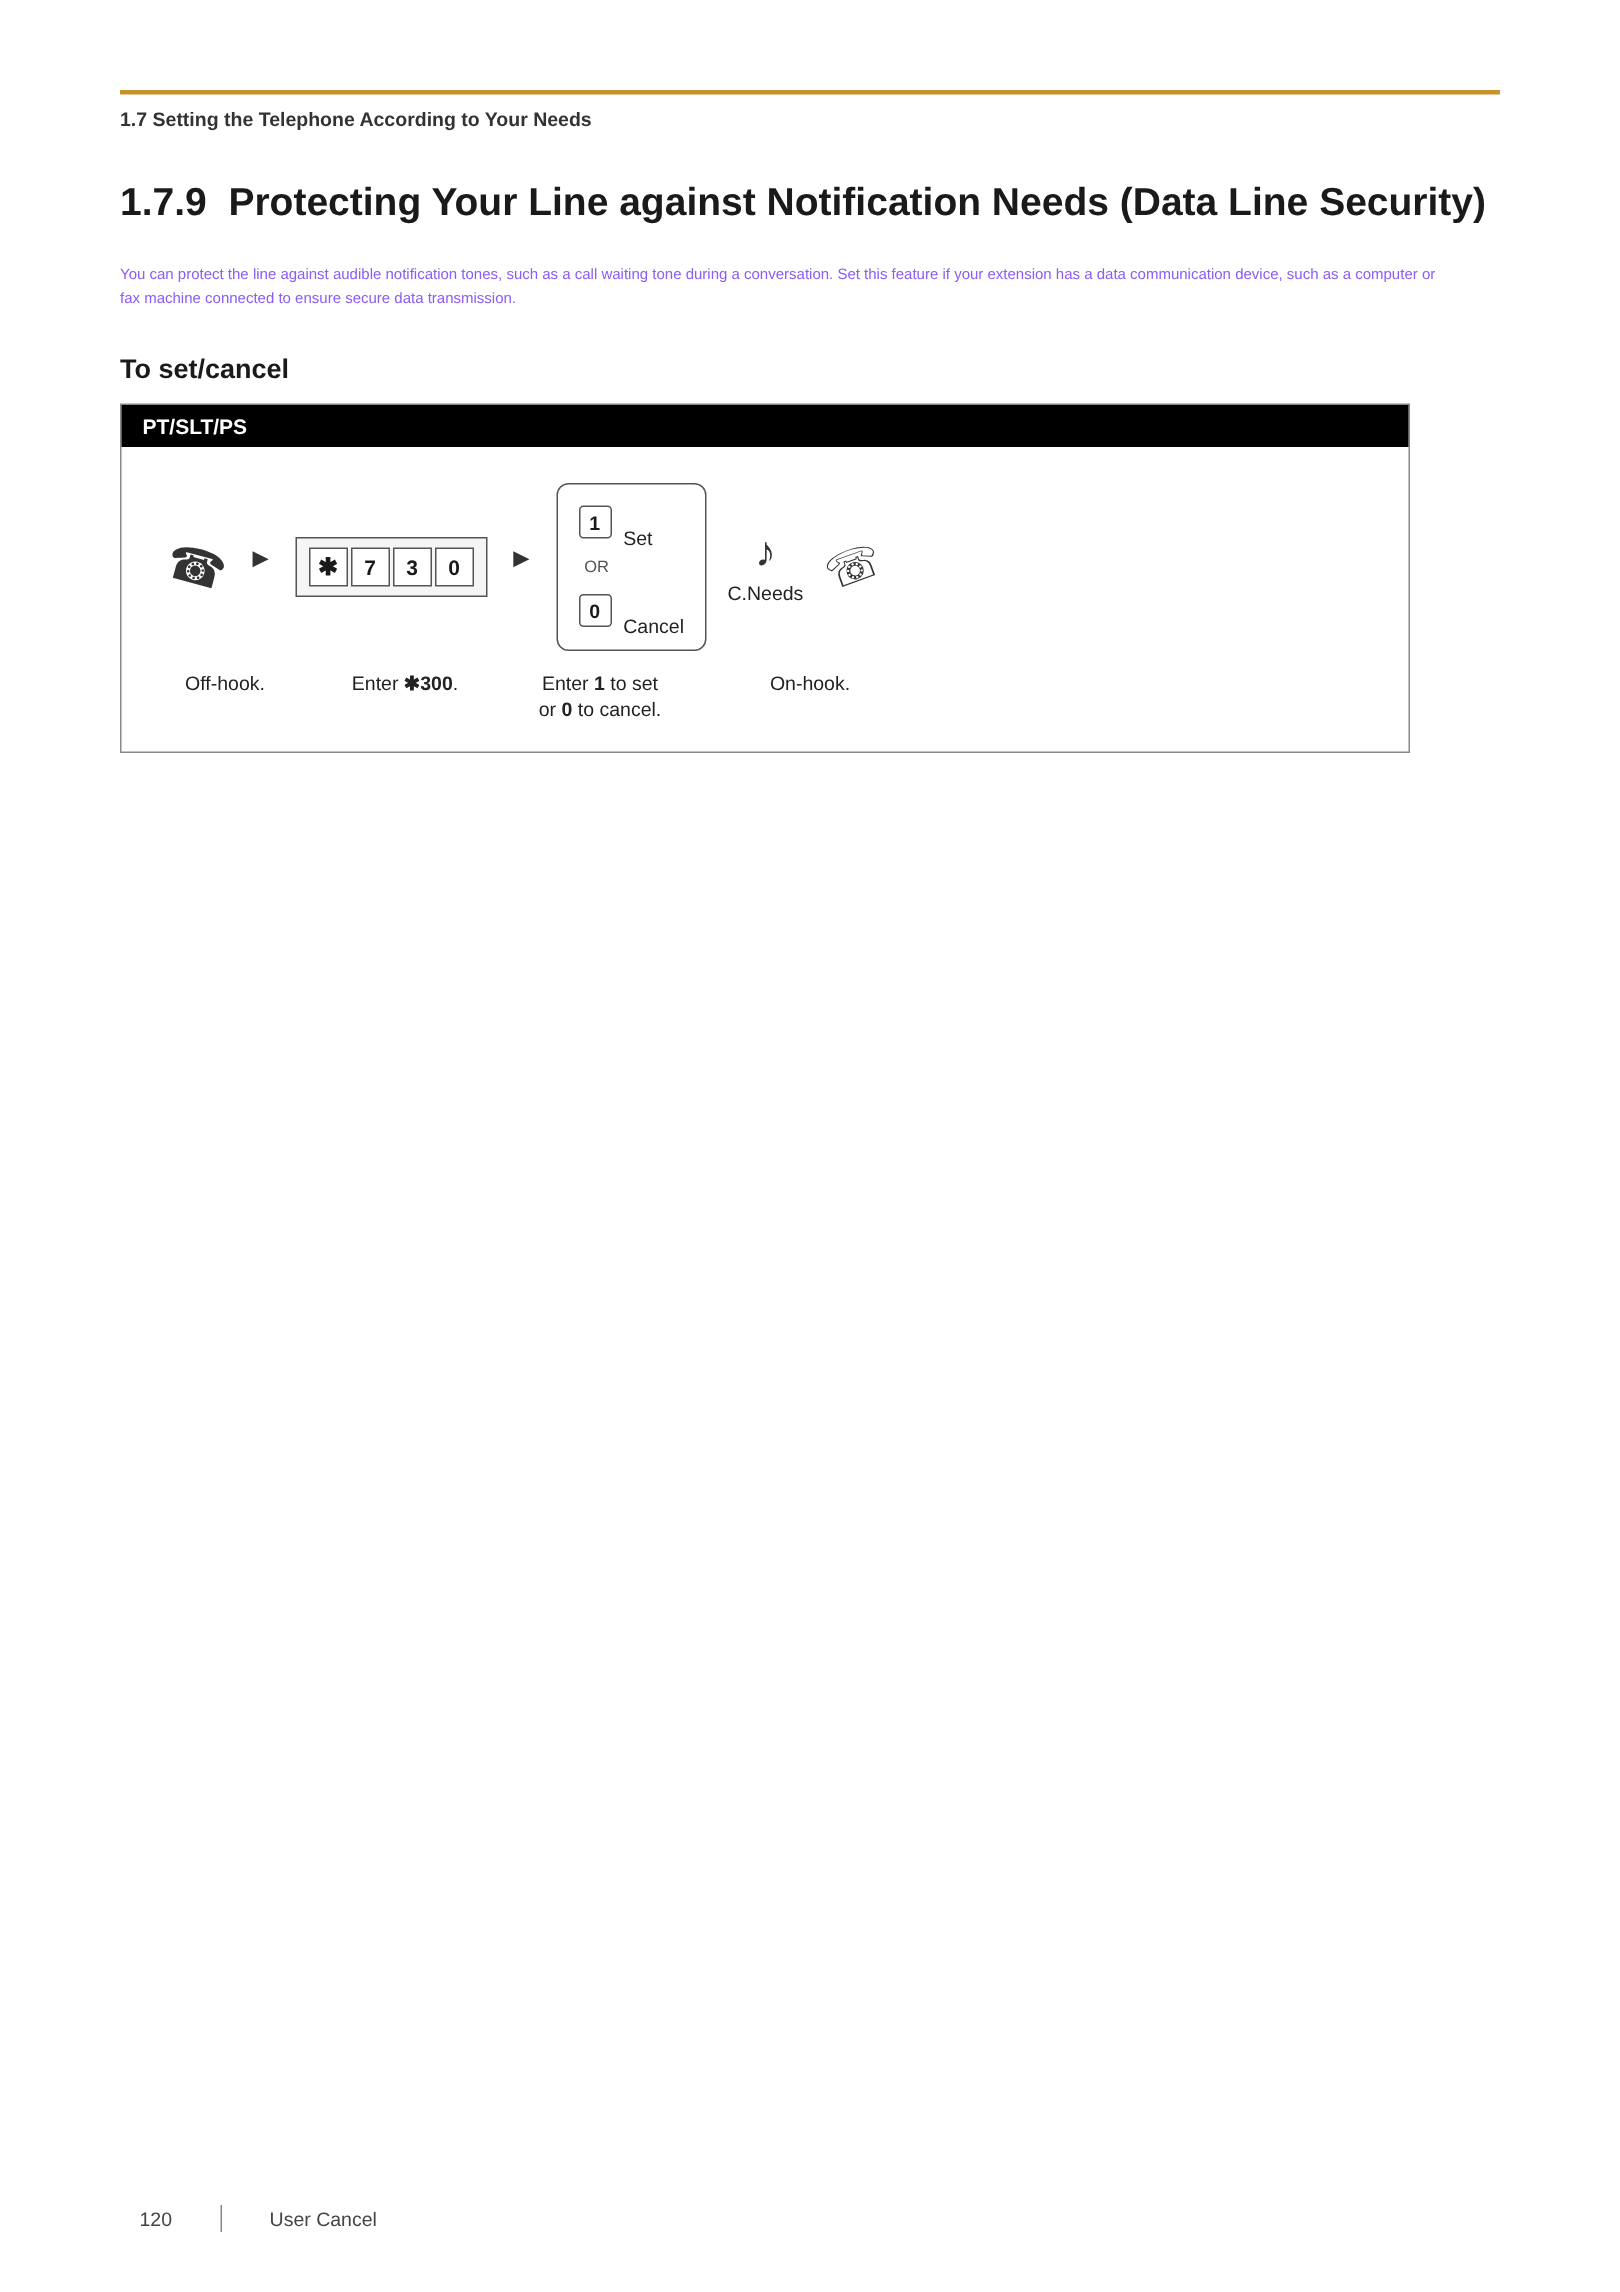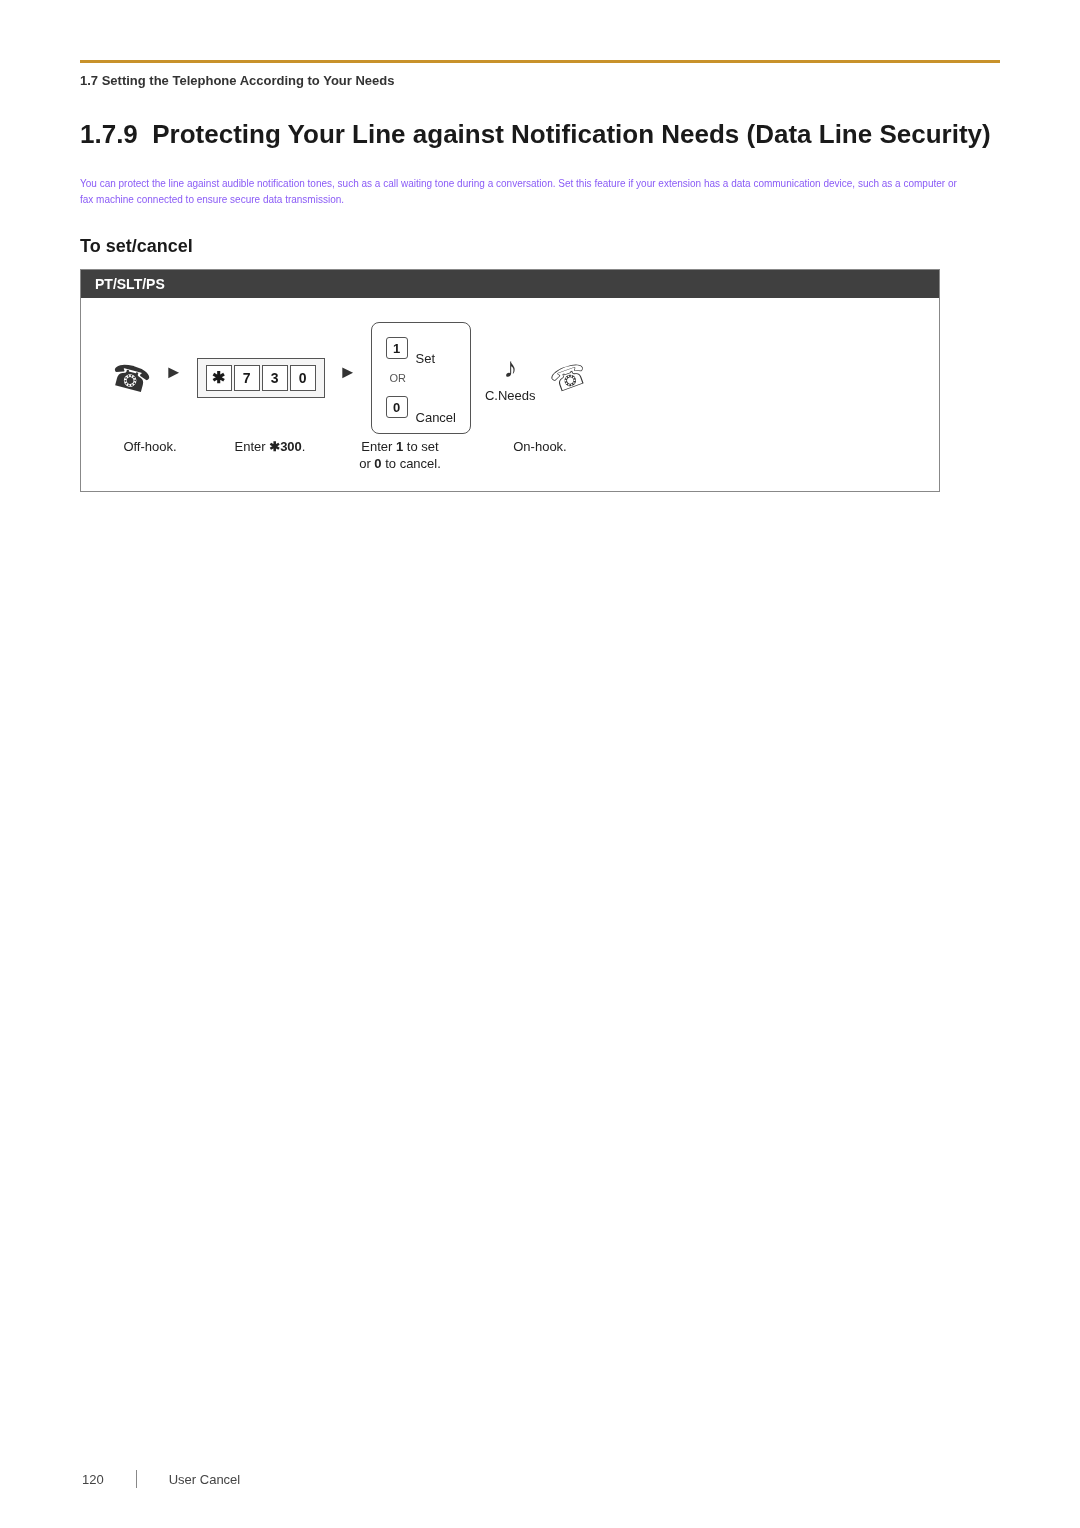--- a/index.html
+++ b/index.html
@@ -58,21 +58,21 @@
     }
 
     
     .instruction-box {
       border: 1.5px solid #888;
       padding: 0;
       width: 860px;
     }
 
     .box-header {
-      background: #404040;
+      background: #000000;
       color: #ffffff;
       padding: 6px 14px;
       font-size: 14px;
       font-weight: bold;
     }
 
     .box-body {
       padding: 24px 30px 20px 30px;
       display: flex;
       align-items: flex-start;
@@ -204,21 +204,21 @@
     }
 
     .caption-item b {
       font-weight: bold;
     }
 
     
     .page-footer {
       position: absolute;
       bottom: 40px;
-      left: 82px;
+      left: 93px;
       font-size: 13px;
       color: #444;
       display: flex;
       align-items: center;
       gap: 32px;
     }
 
     .footer-divider {
       width: 1px;
       height: 18px;
@@ -298,21 +298,21 @@
             <span class="note-icon">♪</span>
             <span class="ctone-label">C.Needs</span>
           </div>
 
           <div class="step-item">
             <span class="onhook-icon">☏</span>
           </div>
 
         </div>
 
-        <div style="display:flex; align-items:flex-start; gap:0; margin-top:3px; padding-left:4px;">
+        <div style="display:flex; align-items:flex-start; gap:0; margin-top:13px; padding-left:4px;">
 
           <div style="width:70px; text-align:center;">
             <span class="caption-item">Off-hook.</span>
           </div>
 
           <div style="width:30px;"></div>
 
           <div style="width:110px; text-align:center;">
             <span class="caption-item">Enter <b>✱300</b>.</span>
           </div>

